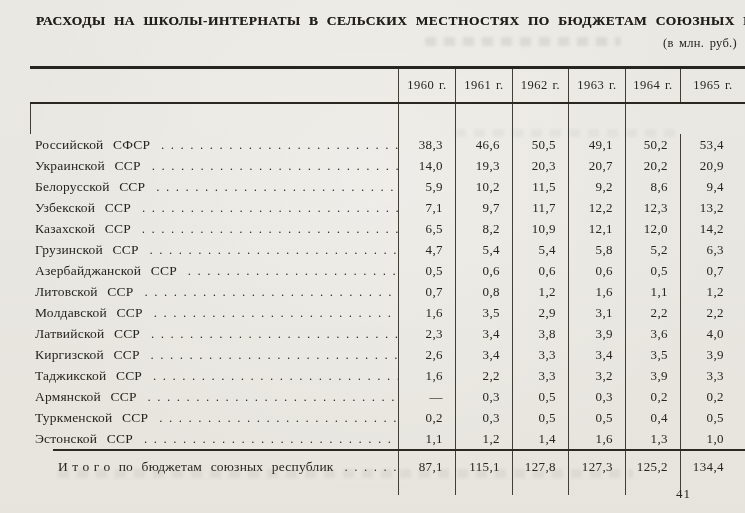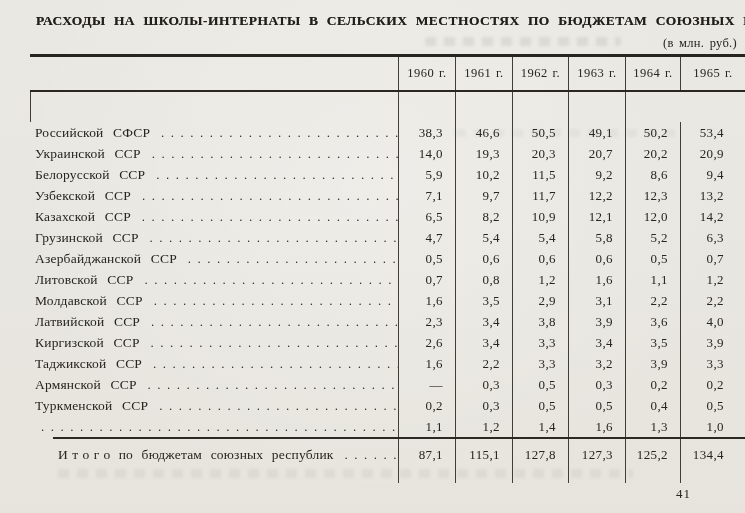--- a/index.html
+++ b/index.html
@@ -18,21 +18,21 @@
     font-size:13.5px; font-weight:bold;
     letter-spacing:.45px; word-spacing:4.5px;
     white-space:nowrap;
     color:#211f1a;
     text-shadow:0 0 .4px rgba(33,31,26,.65);
   }
   .subtitle {
     position:absolute; right:8px; top:36px;
     font-size:12.5px; letter-spacing:.3px; word-spacing:2px;
   }
-  .table { position:absolute; left:30px; top:54px; width:715px; }
+  .table { position:absolute; left:30px; top:66px; width:715px; }
   .row {
     display:grid;
     grid-template-columns:368px 57px 57px 56px 57px 55px 1fr;
   }
   .header-row {
     border-top:3px solid #26251f;
     border-bottom:2px solid #29271f;
     height:33px;
   }
   .cell { overflow:hidden; }
@@ -279,20 +279,21 @@
     </div>
     <div class="cell num">0,2</div>
     <div class="cell num">0,3</div>
     <div class="cell num">0,5</div>
     <div class="cell num">0,5</div>
     <div class="cell num">0,4</div>
     <div class="cell num">0,5</div>
   </div>
         <div class="row body-row">
     <div class="cell stub">
+      <span class="row-label">Эстонской ССР</span>
       <span class="leader">......................................................................</span>
     </div>
     <div class="cell num">1,1</div>
     <div class="cell num">1,2</div>
     <div class="cell num">1,4</div>
     <div class="cell num">1,6</div>
     <div class="cell num">1,3</div>
     <div class="cell num">1,0</div>
   </div>
       </div>

